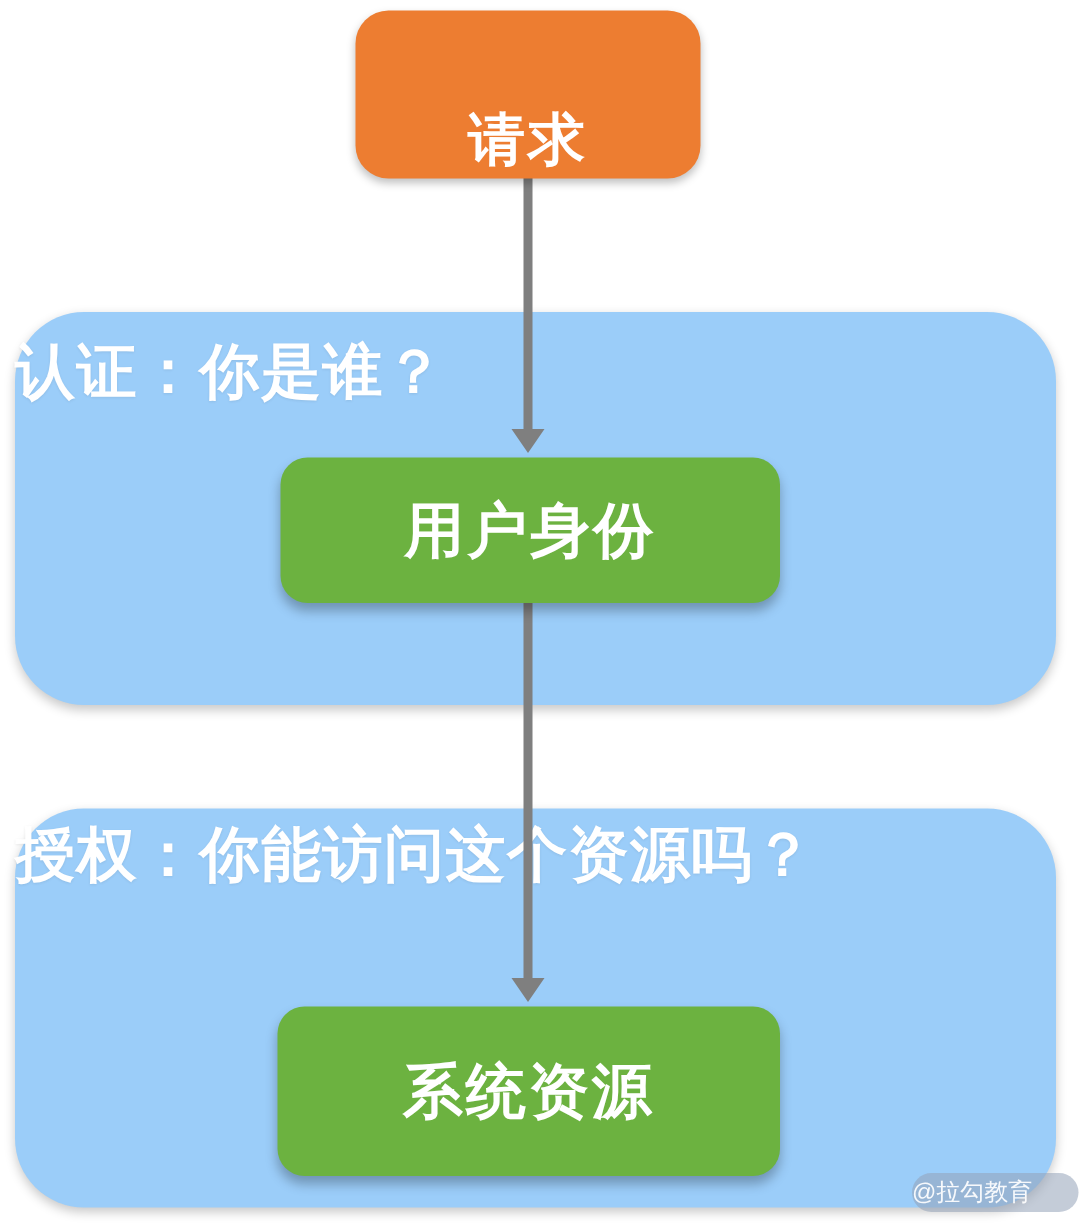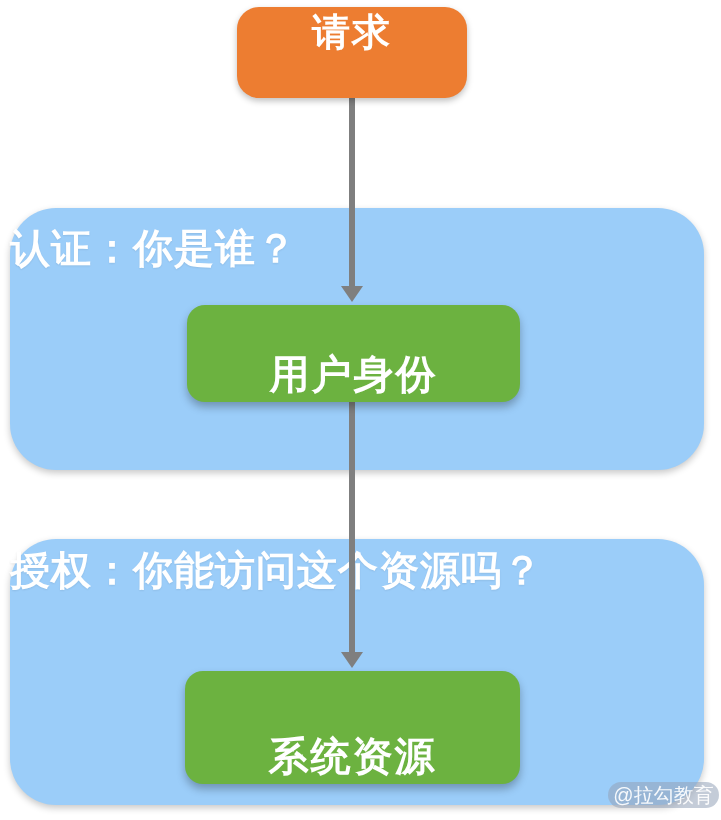--- a/index.html
+++ b/index.html
@@ -19,24 +19,24 @@
   .canvas {
     position: relative;
     width: 721px; height: 820px;
     background: #ffffff;
   }
 
   
   .request-node {
     position: absolute;
     left: 237px; top: 7px;
-    width: 230px; height: 91px;
+    width: 230px; height: 112px;
     background: var(--orange);
     border-radius: 22px;
-    display: flex; align-items: flex-start; justify-content: center;
+    display: flex; align-items: flex-end; justify-content: center;
     color: var(--text_white);
     font-size: 38px; font-weight: bold;
     box-shadow: 0 3px 6px rgba(0,0,0,0.25);
     z-index: 4;
     letter-spacing: 2px;
   }
 
   
   .panel {
     position: absolute;
@@ -62,21 +62,21 @@
     text-shadow: 0 1px 2px rgba(0,0,0,0.08);
   }
   .title-auth  { top: 226px; }
   .title-authz { top: 548px; }
 
   
   .green-node {
     position: absolute;
     background: var(--green);
     border-radius: 18px;
-    display: flex; align-items: flex-end; justify-content: center;
+    display: flex; align-items: center; justify-content: center;
     color: var(--text_white);
     font-size: 40px; font-weight: bold;
     box-shadow: 0 5px 8px rgba(0,0,0,0.28);
     z-index: 4;
     letter-spacing: 2px;
   }
   .node-identity { left: 187px; top: 305px; width: 333px; height: 97px; }
   .node-resource { left: 185px; top: 671px; width: 335px; height: 113px; }
 
   
@@ -102,23 +102,23 @@
   .arrow-head-1 { top: 286px; }
   .arrow-head-2 { top: 652px; }
 
   
   .watermark {
     position: absolute;
     left: 608px; top: 782px;
     width: 111px; height: 26px;
     background: rgba(148, 163, 184, 0.55);
     border-radius: 13px;
-    display: flex; align-items: center; justify-content: center;
+    display: flex; align-items: center; justify-content: flex-start;
     color: rgba(255,255,255,0.92);
-    font-size: 20px;
+    font-size: 16px;
     z-index: 5;
   }
 </style>
 </head>
 <body>
 
 <div class="canvas">
 
   <div class="request-node">
     <span>请求</span>

